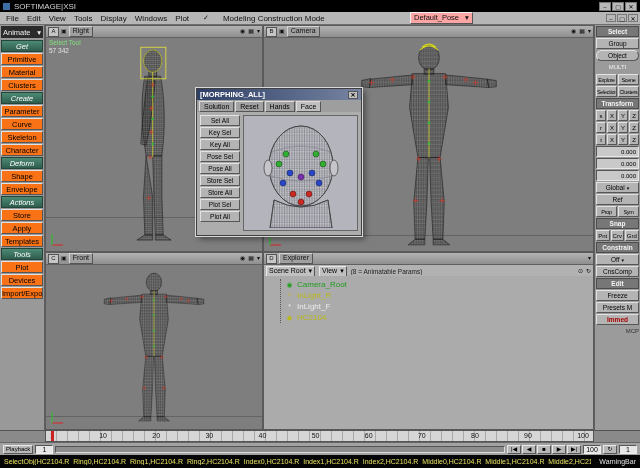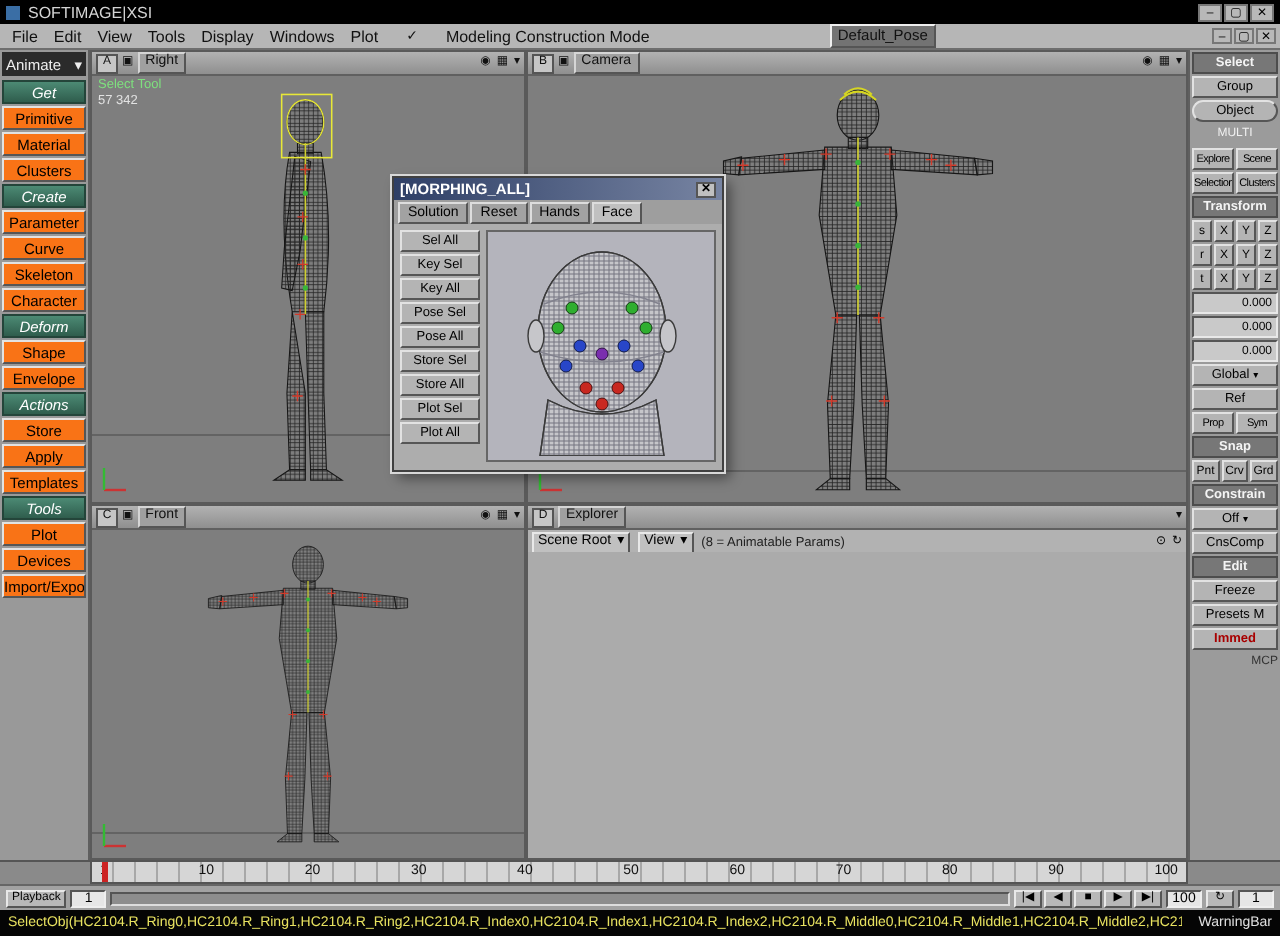--- a/index.html
+++ b/index.html
@@ -15,22 +15,22 @@
     text-align:center;border:1px solid #777;box-sizing:border-box;}
 
   
   .menubar{position:absolute;left:0;top:12px;width:640px;height:13px;background:#b6b6b6;
     border-bottom:1px solid #6e6e6e;display:flex;align-items:center;font-size:8px;color:#111;
     padding:0 2px;box-sizing:border-box;}
   .menus{display:flex;align-items:flex-end;}
   .menu-item{padding:0 4px;cursor:default;}
   .mode-toggle{display:flex;gap:14px;margin-left:10px;align-items:center;}
   .chk{font-size:7px;}
-  .pose-select{margin-left:auto;margin-right:48px;background:#737373;border:1px solid;
-    border-color:#efefef #555 #555 #efefef;padding:0 3px;display:flex;gap:6px;font-size:7.5px;height:10px;line-height:9px;flex-direction:column;}
+  .pose-select{margin-left:auto;margin-right:48px;background:#fca5a5;border:1px solid;
+    border-color:#efefef #555 #555 #efefef;padding:0 3px;display:flex;gap:6px;font-size:7.5px;height:10px;line-height:9px;}
   .winbtns.small .wbtn{width:10px;height:8px;}
 
   
   .left-toolbar{position:absolute;left:0;top:25px;width:45px;height:405px;background:#999;
     border-right:1px solid #5f5f5f;box-sizing:border-box;display:flex;flex-direction:column;padding:1px;}
   .module-btn{height:12px;background:#2b2b2b;color:#eee;font-size:7.5px;display:flex;
     align-items:center;justify-content:space-between;padding:0 2px;margin-bottom:2px;flex:none;}
   .tb-items{display:flex;flex-direction:column;}
   .titem{height:12px;margin-bottom:1px;font-size:7.5px;line-height:11px;text-align:center;
     overflow:hidden;white-space:nowrap;flex:none;box-sizing:border-box;}
@@ -390,20 +390,43 @@
         <span>View</span>
         <span>▾</span>
       </span>
       <span class="exp-filter">(8 = Animatable Params)</span>
       <span class="exp-icons">
         <span class="vp-ico">⊙</span>
         <span class="vp-ico">↻</span>
       </span>
     </div>
     <div class="tree">
+      <div class="tree-children">
+
+          <div class="tree-row child green">
+            <span class="ticon">◉</span>
+            <span class="tlabel">Camera_Root</span>
+          </div>
+
+          <div class="tree-row child yellow">
+            <span class="ticon">*</span>
+            <span class="tlabel">InLight_R</span>
+          </div>
+
+          <div class="tree-row child white">
+            <span class="ticon">*</span>
+            <span class="tlabel">InLight_F</span>
+          </div>
+
+          <div class="tree-row child yellow">
+            <span class="ticon">◆</span>
+            <span class="tlabel">HC2104</span>
+          </div>
+
+      </div>
     </div>
   </div>
 
   <div class="right-panel">
     <div class="rp-item auto-annotate hdr">Select</div>
       <div class="rp-item auto-annotate btn">Group</div>
       <div class="rp-item auto-annotate btn oval">Object</div>
       <div class="rp-item auto-annotate lbl">MULTI</div>
       <div class="rp-item auto-annotate btn half">Explore</div>
       <div class="rp-item auto-annotate btn half">Scene</div>

